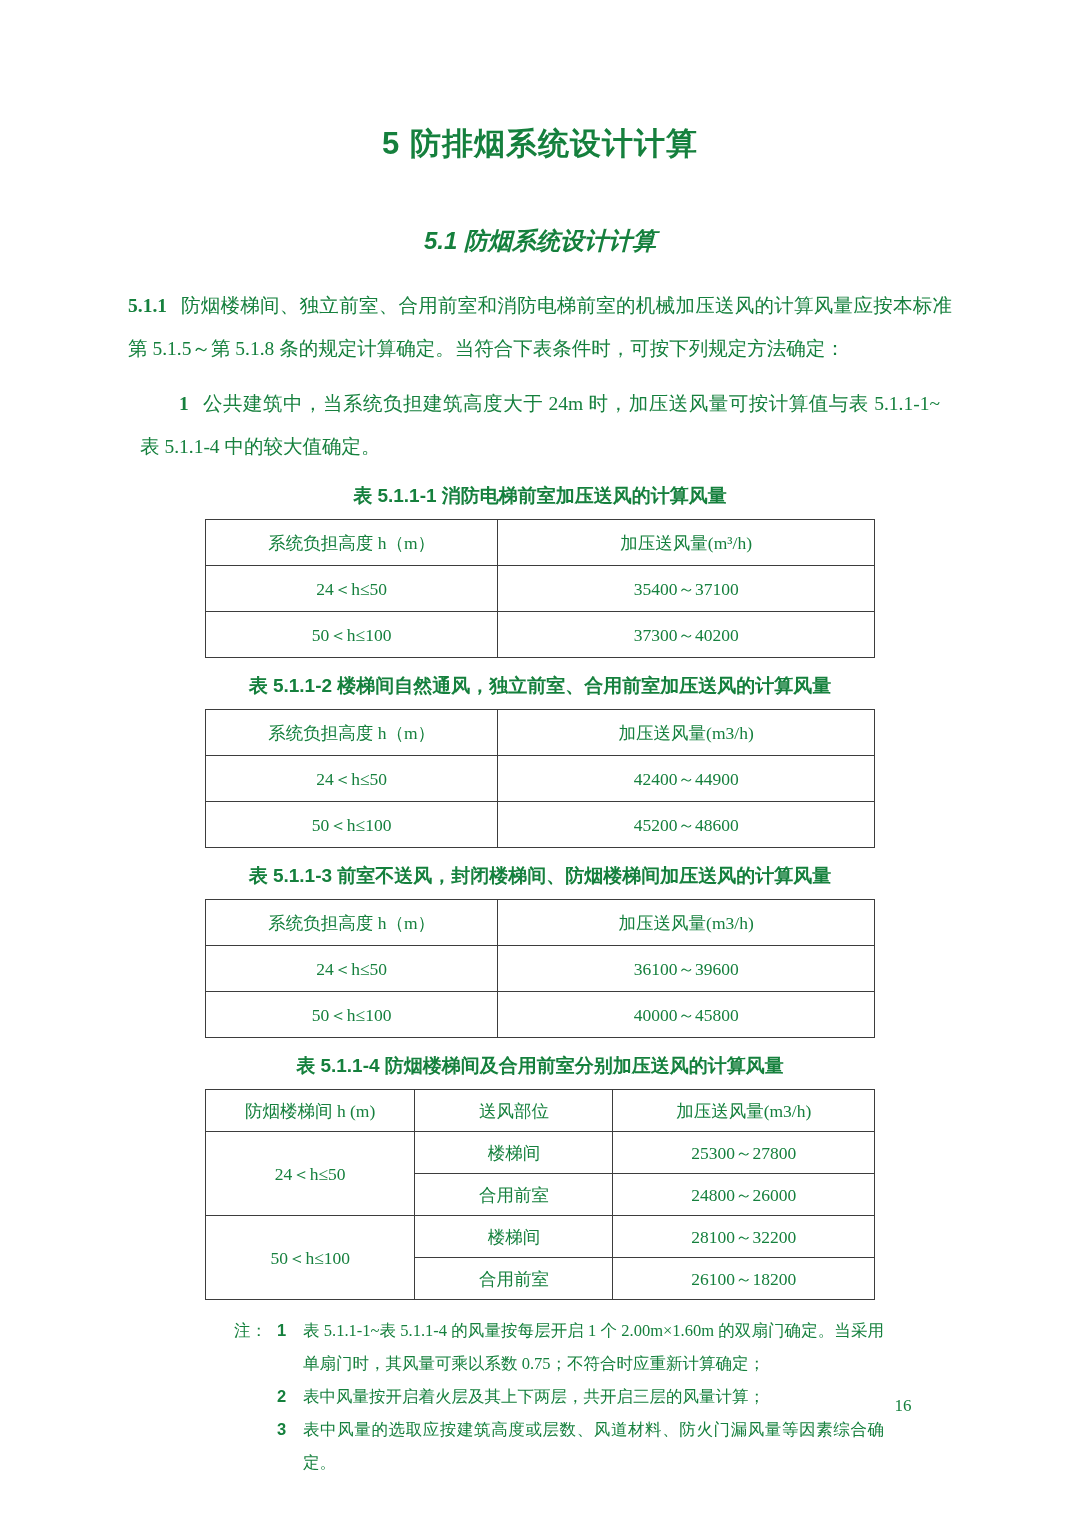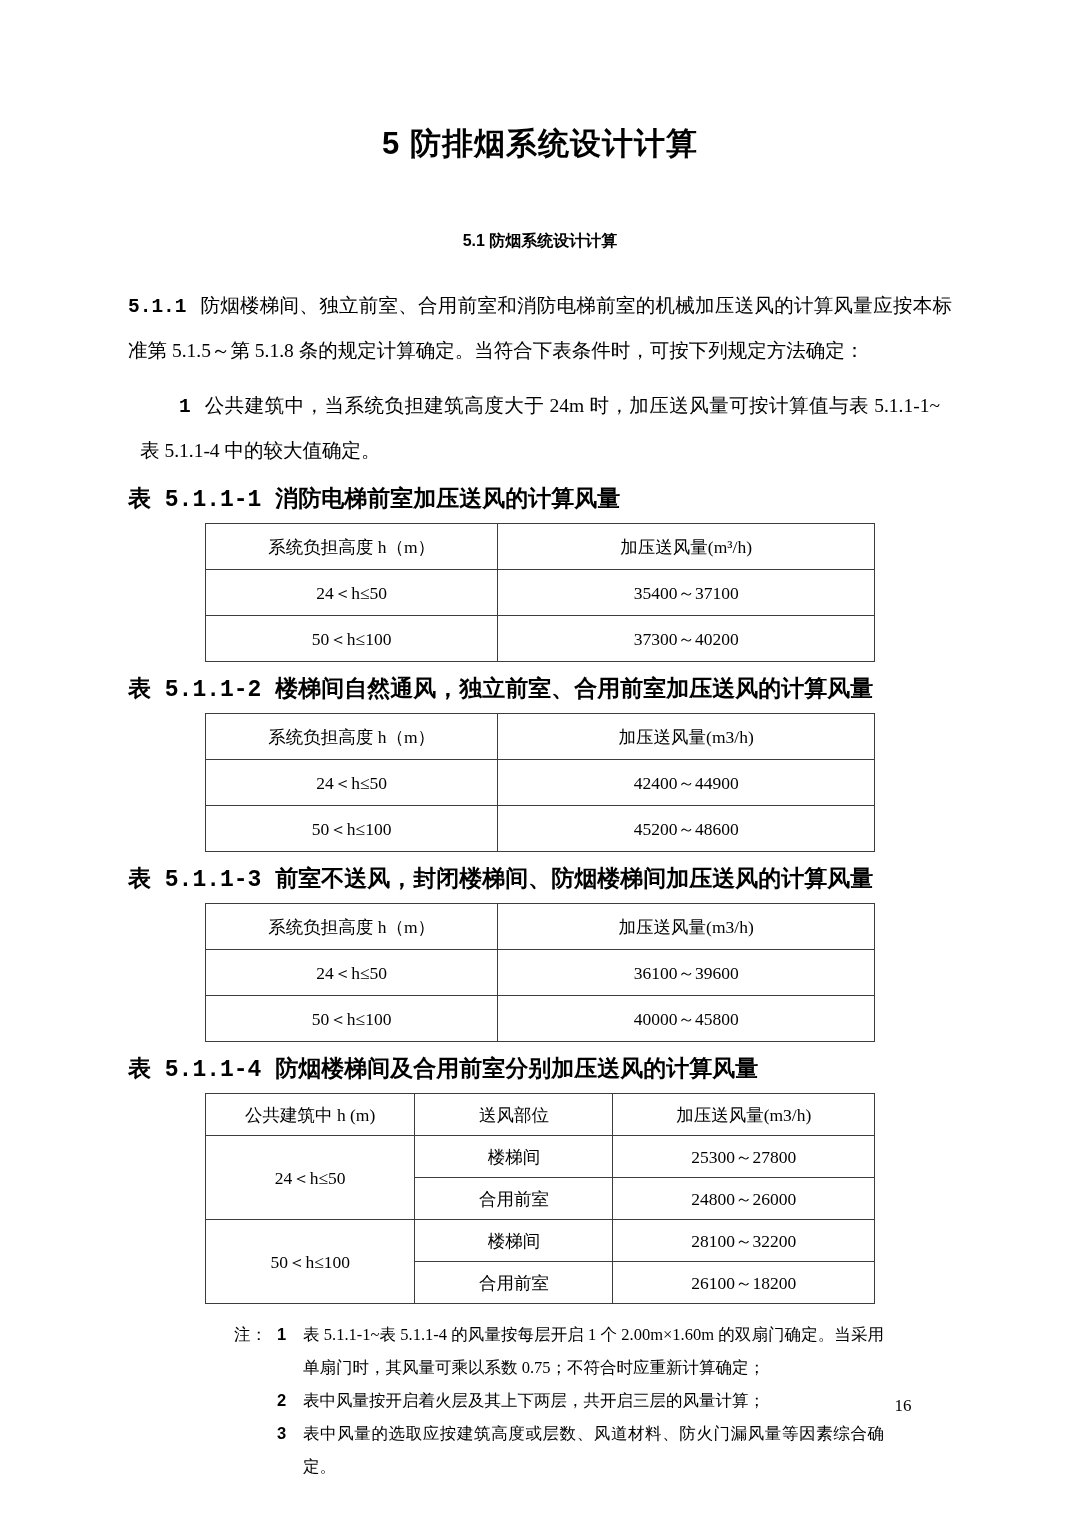--- a/index.html
+++ b/index.html
@@ -2,21 +2,21 @@
 <html><head>
 <meta charset="utf-8">
 <style>
   html, body { margin: 0; padding: 0; background: #ffffff; }
   .page {
     position: relative;
     width: 1080px;
     height: 1527px;
     margin: 0 auto;
     background: #ffffff;
-    color: #000000;
+    color: #15803d;
     font-family: "Liberation Serif", "DejaVu Serif", serif;
     box-sizing: border-box;
     overflow: hidden;
   }
   .content {
     padding: 0 128px;
   }
   .chapter-title {
     margin: 0;
     padding-top: 122px;
@@ -24,45 +24,46 @@
     font-family: "Liberation Sans", "DejaVu Sans", sans-serif;
     font-size: 31px;
     font-weight: bold;
     letter-spacing: 1px;
     line-height: 44px;
   }
   .section-title {
     margin: 60px 0 0 0;
     text-align: center;
     font-family: "Liberation Sans", "DejaVu Sans", sans-serif;
-    font-size: 16px;
+    font-size: 24px;
     font-weight: bold;
     line-height: 30px;
+    font-style: italic;
   }
   .clause {
     margin: 28px 0 0 0;
     font-size: 19.5px;
     line-height: 43px;
     text-align: justify;
     text-justify: inter-ideograph;
   }
   .clause .lead-num {
-    font-family: Liberation Mono, monospace;
+    font-family: Liberation Serif, serif;
     font-weight: bold;
     margin-right: 0.7em;
   }
   .clause.item {
     margin: 12px;
     text-indent: 2em;
   }
   .table-caption {
     margin: 16px 0 11px 0;
-    text-align: left;
-    font-family: Liberation Mono, monospace;
-    font-size: 23px;
+    text-align: center;
+    font-family: Liberation Sans, sans-serif;
+    font-size: 19px;
     font-weight: bold;
     line-height: 24px;
   }
   table.data-table {
     width: 670px;
     margin: 2px auto;
     border-collapse: collapse;
     table-layout: fixed;
     font-size: 17.5px;
   }
@@ -199,21 +200,21 @@
     <div class="table-block">
       <div class="table-caption">表 5.1.1-4  防烟楼梯间及合用前室分别加压送风的计算风量</div>
       <table class="data-table t3col t4">
         <colgroup>
             <col class="c1">
             <col class="c2">
             <col class="c3">
           </colgroup>
         <tbody>
           <tr>
-            <th>公共建筑中 h (m)</th>
+            <th>防烟楼梯间 h (m)</th>
             <th>送风部位</th>
             <th>加压送风量(m3/h)</th>
           </tr>
           <tr>
             <td rowspan="2">24＜h≤50</td>
             <td>楼梯间</td>
             <td>25300～27800</td>
           </tr>
           <tr>
             <td>合用前室</td>

